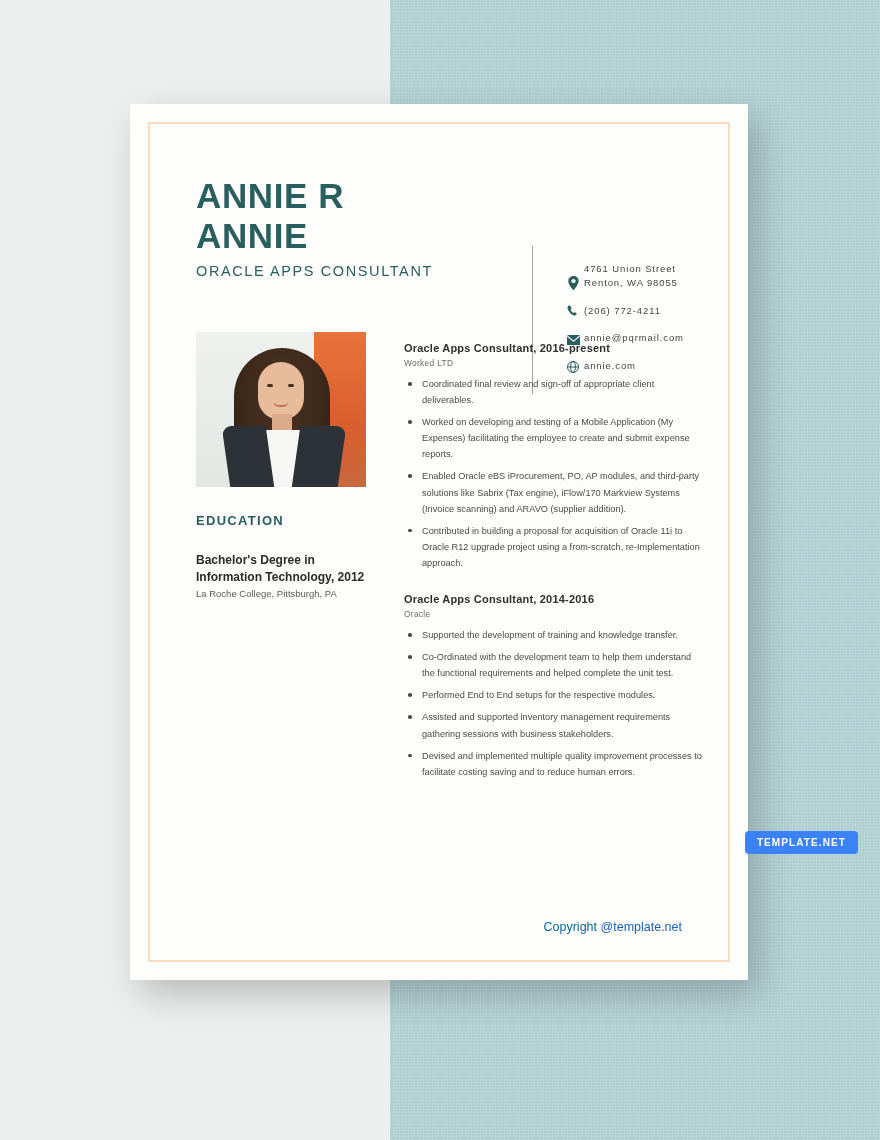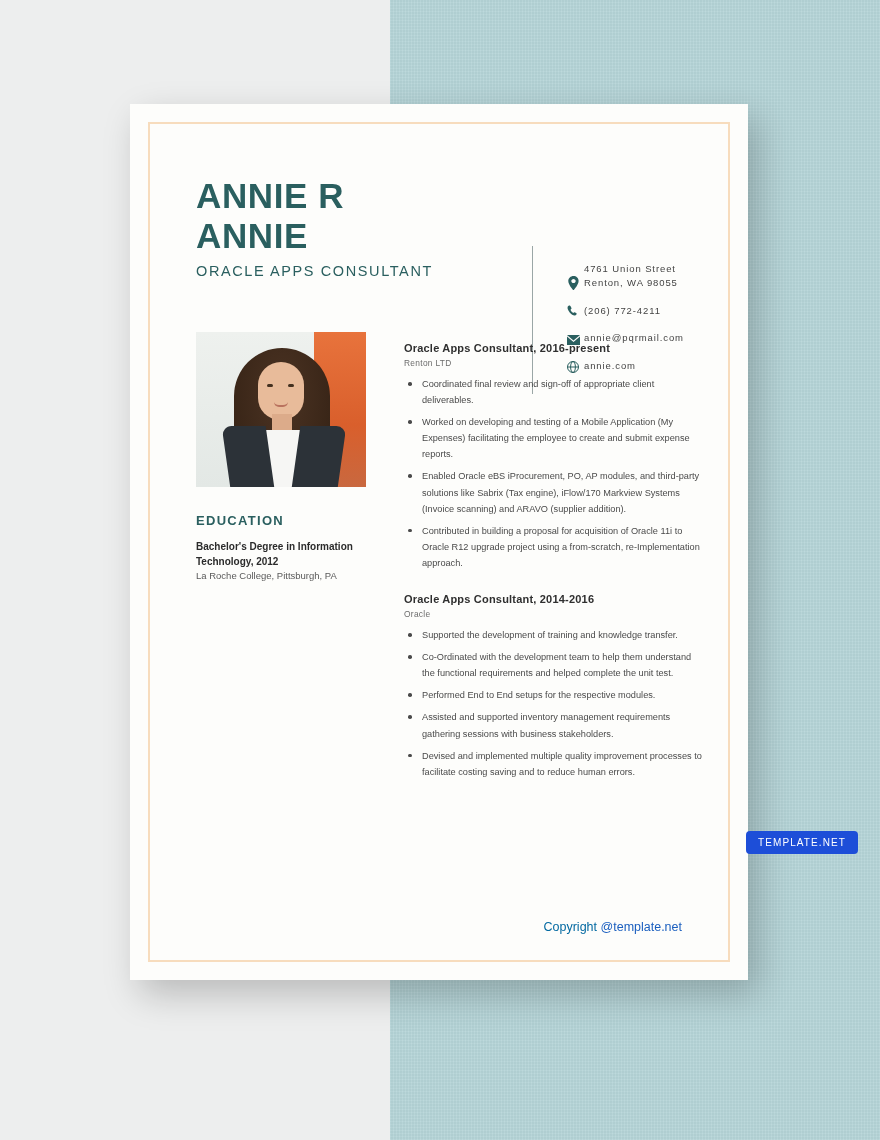--- a/index.html
+++ b/index.html
@@ -128,21 +128,21 @@
   .sec-title {
     color: #2a5f5f; font-weight: bold; letter-spacing: 1.3px;
   }
   .sec-title.lg { font-size: 14.5px; }
   .sec-title.sm { font-size: 13px; }
   .lh { margin-top: 26px; }
   .para {
     margin-top: 10px; font-size: 9.8px; color: #4a4a4a; line-height: 2.0;
   }
   .edu-deg {
-    margin-top: 12px; font-size: 10px; color: #2b2b2b; font-weight: bold; line-height: 1.45;
+    margin-top: 24px; font-size: 12px; color: #2b2b2b; font-weight: bold; line-height: 1.45;
   }
   .edu-sub {
     margin-top: 0; font-size: 9.5px; color: #5a5a5a; line-height: 1.5;
   }
 
   .job-title {
     font-size: 11px; color: #2f2f2f; font-weight: bold; letter-spacing: 0.2px;
   }
   .job-sub {
     font-size: 8.4px; color: #6c6c6c; margin-top: 4px; letter-spacing: 0.3px;
@@ -163,22 +163,22 @@
   .copyright {
     position: absolute; right: 20px; bottom: 6px;
     font-size: 12.5px; color: #1b3b6f;
   }
   .copyright .lbl { color: #0369a1; }
   .copyright a { color: #1b5fbf; text-decoration: none; }
 
   
   .watermark {
     position: absolute; right: 22px; bottom: 14px;
-    background: #1d4ed8; color: #fff;
-    font-size: 10px; font-weight: normal; letter-spacing: 1.1px;
+    background: #3b82f6; color: #fff;
+    font-size: 10px; font-weight: bold; letter-spacing: 1.1px;
     padding: 6px 12px; border-radius: 4px;
   }
 </style>
 </head>
 <body>
 
 <div id="stage">
   <div class="bg-left"></div>
   <div class="bg-right"></div>
 
@@ -257,21 +257,21 @@
             <div class="sec-title sm">EDUCATION</div>
             <div class="edu-deg">Bachelor's Degree in Information Technology, 2012</div>
             <div class="edu-sub">La Roche College, Pittsburgh, PA</div>
           </div>
         </div>
 
         <div class="right-col">
 
           <div class="exp-block">
             <div class="job-title">Oracle Apps Consultant, 2016-present</div>
-            <div class="job-sub">Renton LTD</div>
+            <div class="job-sub">Worked LTD</div>
             <ul class="bullets">
               <li>Coordinated final review and sign-off of appropriate client deliverables.</li>
               <li>Worked on developing and testing of a Mobile Application (My Expenses) facilitating the employee to create and submit expense reports.</li>
               <li>Enabled Oracle eBS iProcurement, PO, AP modules, and third-party solutions like Sabrix (Tax engine), iFlow/170 Markview Systems (Invoice scanning) and ARAVO (supplier addition).</li>
               <li>Contributed in building a proposal for acquisition of Oracle 11i to Oracle R12 upgrade project using a from-scratch, re-Implementation approach.</li>
             </ul>
           </div>
 
           <div class="exp-block second">
             <div class="job-title">Oracle Apps Consultant, 2014-2016</div>

